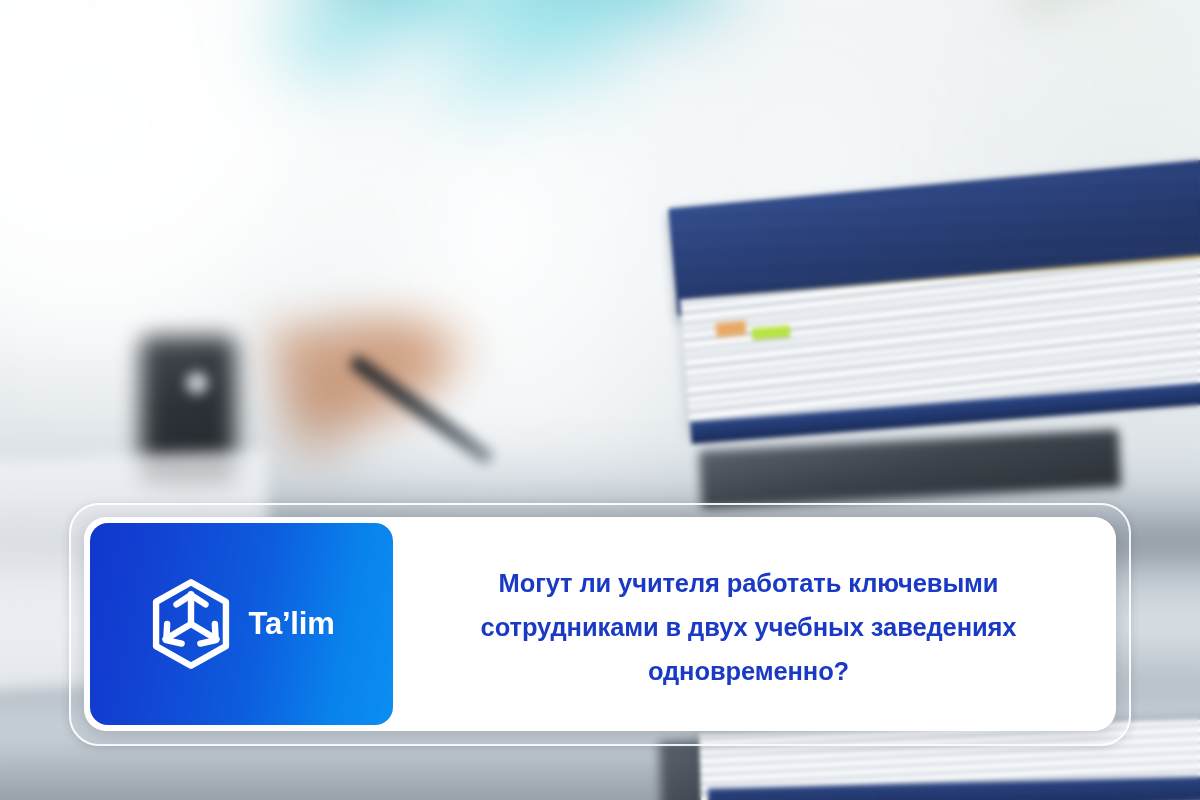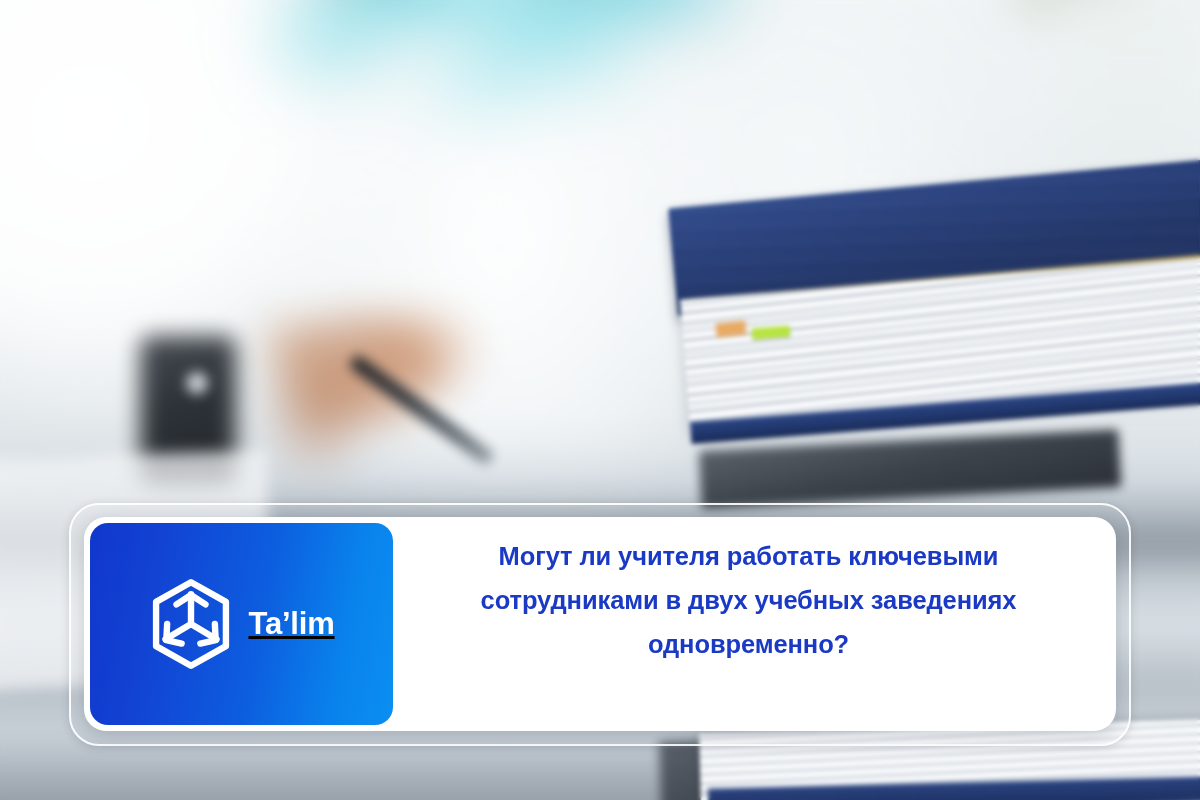--- a/index.html
+++ b/index.html
@@ -372,21 +372,20 @@
     position: relative;
     width: 303px;
     flex: 0 0 303px;
     margin: 6px 0 6px 6px;
     border-radius: 18px;
     background: linear-gradient(100deg, #1137cc 0%, #1243d3 22%, #0d5ddf 55%, #0983ec 82%, #0b8ef2 100%);
     display: flex;
     align-items: center;
     justify-content: center;
     gap: 14px;
-    text-decoration: underline;
   }
 
   .brand-mark {
     flex: 0 0 auto;
     width: 86px;
     height: 92px;
     display: block;
   }
 
   .brand-words {
@@ -399,21 +398,21 @@
     color: #ffffff;
     font-size: 31px;
     font-weight: 700;
     letter-spacing: -0.2px;
     white-space: nowrap;
   }
 
   .headline-wrap {
     flex: 1 1 auto;
     display: flex;
-    align-items: flex-start;
+    align-items: center;
     justify-content: center;
     padding: 18px 34px 10px 22px;
   }
 
   .headline {
     margin: 0;
     text-align: center;
     color: #1a39c4;
     font-size: 25.5px;
     font-weight: 700;

